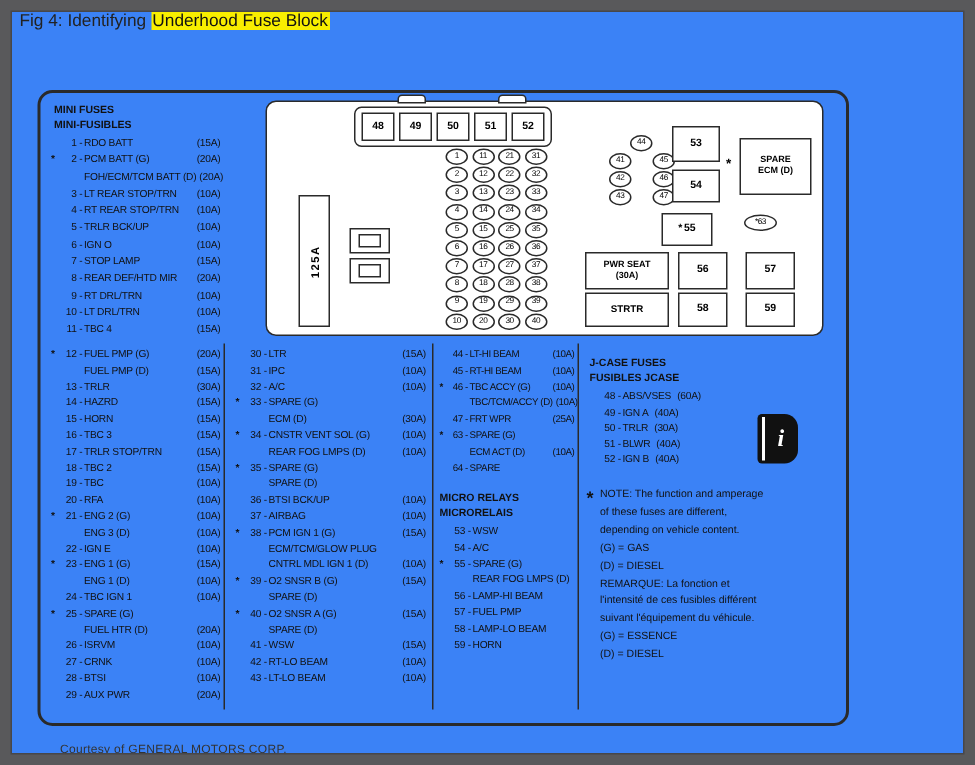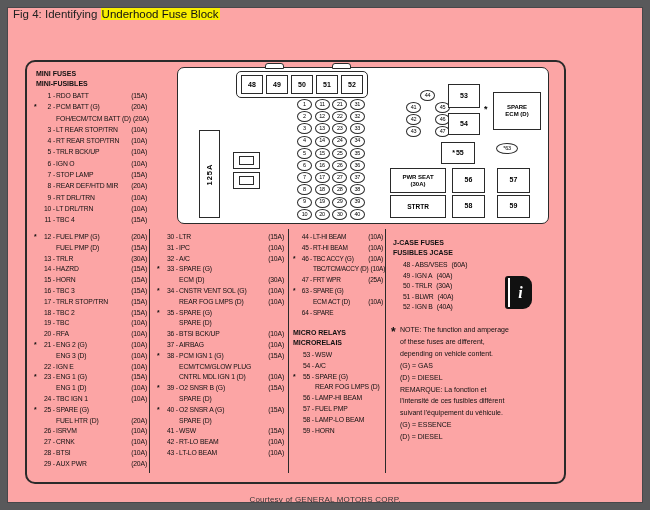--- a/index.html
+++ b/index.html
@@ -1,20 +1,20 @@
 <!DOCTYPE html>
 <html style="--hl: #f8ee00;"><head>
 <meta charset="utf-8">
 <style>
   * { margin:0; padding:0; box-sizing:border-box; }
   html,body { width:650px; height:510px; }
   body { font-family:"Liberation Sans","DejaVu Sans",sans-serif; background:#fff; }
 
   .screen { position:relative; width:650px; height:510px; background:#59595b; }
-  .page { position:absolute; inset:8px; background:#fca5a5; overflow:hidden; box-shadow:0 0 0 1px #47474a; }
+  .page { position:absolute; inset:8px; background:#3b82f6; overflow:hidden; box-shadow:0 0 0 1px #47474a; }
 
   .fig-title { position:absolute; left:5px; top:0; font-size:11.5px; color:#222; white-space:nowrap; }
   .fig-title mark { background:var(--hl,#f8ee00); color:#111; padding:0 1px; }
 
   .fuse-block { position:absolute; left:17px; top:52px; width:541px; height:424px;
                 border:2px solid #2a2a2a; border-radius:10px; }
 
   
   .top-diagram { position:absolute; left:150px; top:5px; width:372px; height:157px;
                  border:1.5px solid #2a2a2a; border-radius:7px; background:#fff; }
@@ -88,22 +88,22 @@
                border-radius:3px 9px 9px 3px; display:flex; align-items:center; justify-content:center; }
   .book-icon::before { content:""; position:absolute; left:3px; top:2px; bottom:2px; width:2px; background:#fff; }
   .book-i { color:#fff; font-family:"Liberation Serif","DejaVu Serif",serif; font-style:italic;
             font-weight:bold; font-size:16px; margin-left:4px; }
 
   .note { position:absolute; left:362px; top:262px; width:170px; }
   .note-star { position:absolute; left:2px; top:1px; font-size:12px; font-weight:bold; color:#111; }
   .note-lines { margin-left:11px; font-size:7px; line-height:11.9px; color:#111; }
   .note-line { white-space:nowrap; }
 
-  .courtesy { position:absolute; left:0; right:0; top:487px; text-align:center;
-              font-size:8px; color:#333; letter-spacing:0.2px; }
+  .courtesy { position:absolute; left:0; right:0; top:487px; 
+              font-size:8px; color:#333; letter-spacing:0.2px;padding-left:32px; }
 </style>
 </head>
 <body>
 
 <div class="screen">
   <div class="page">
 
     <div class="fig-title">
       <span>Fig 4: Identifying </span><mark>Underhood Fuse Block</mark>
     </div>

